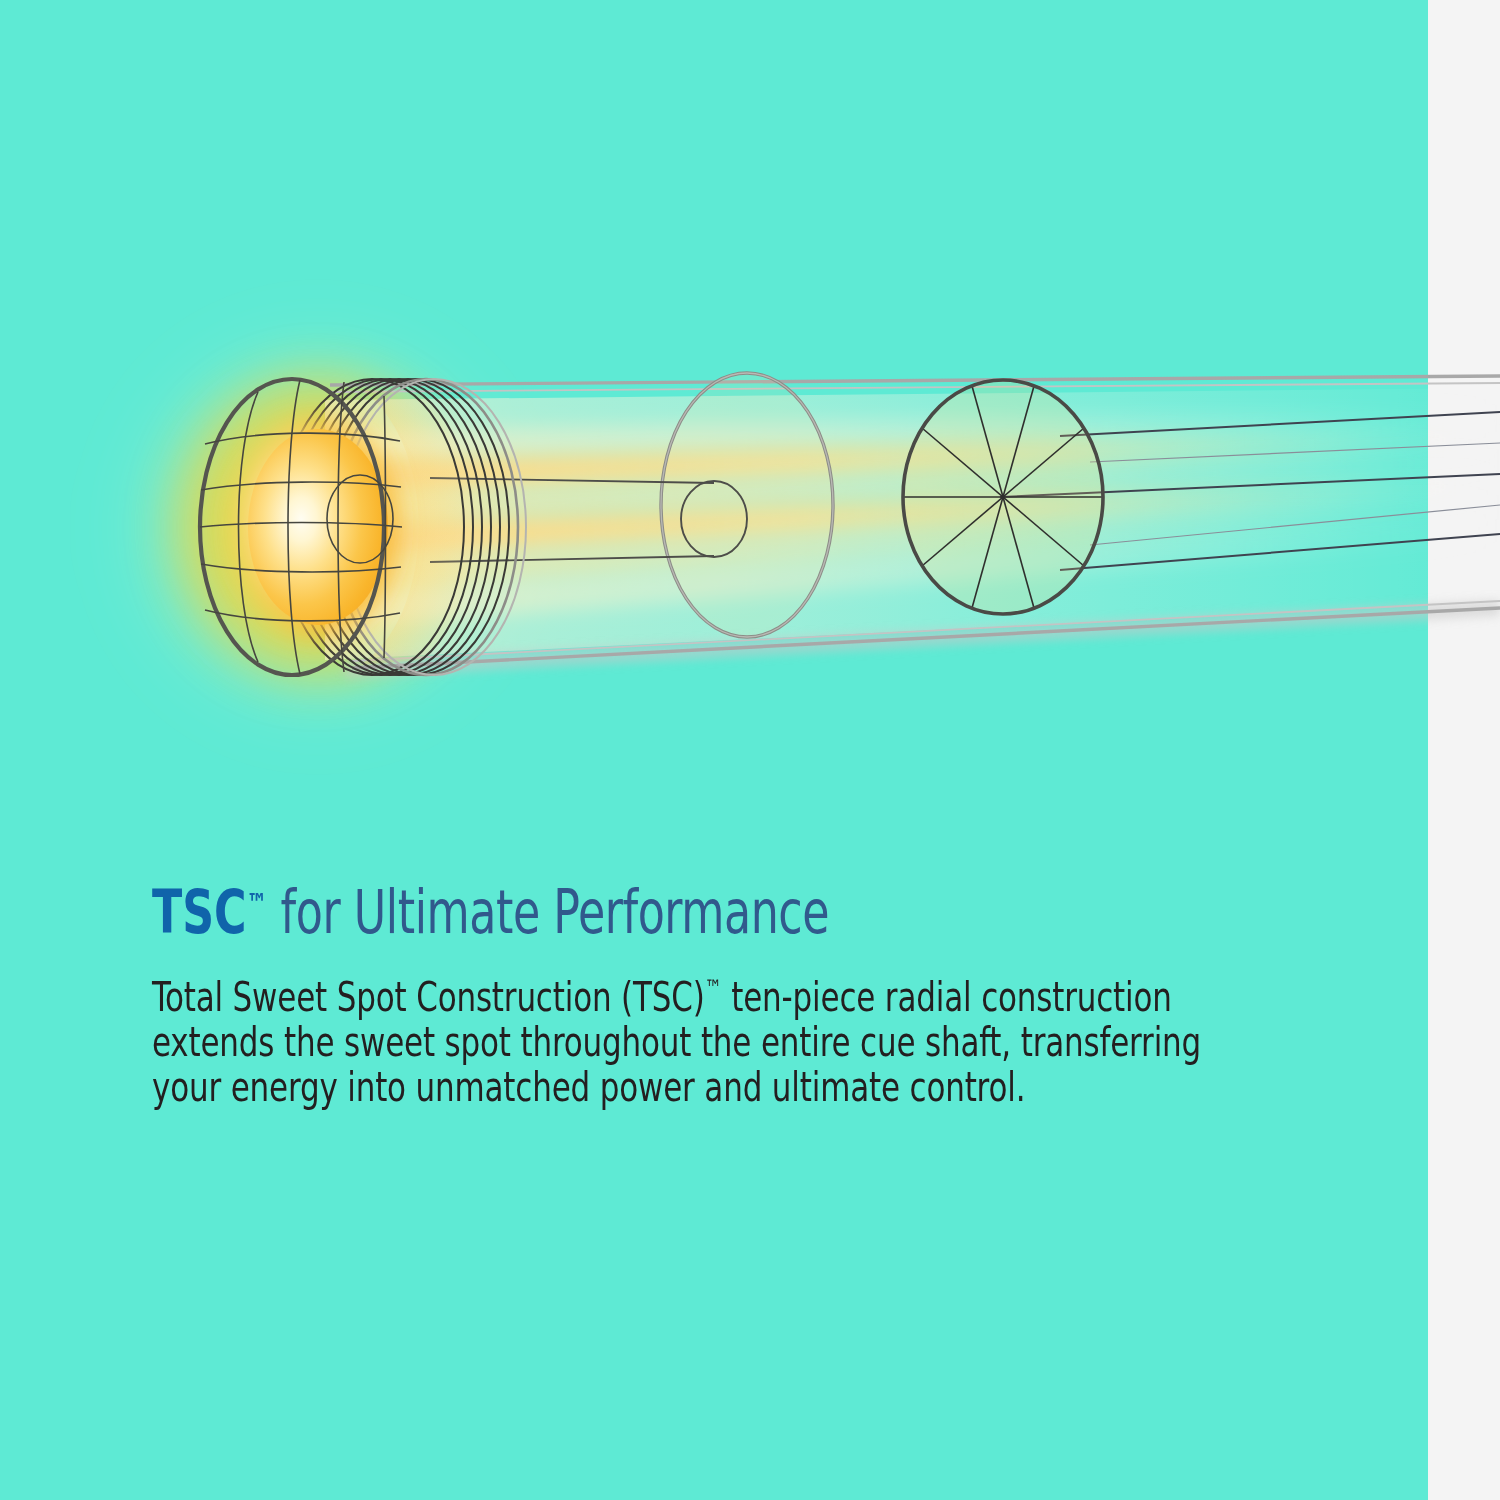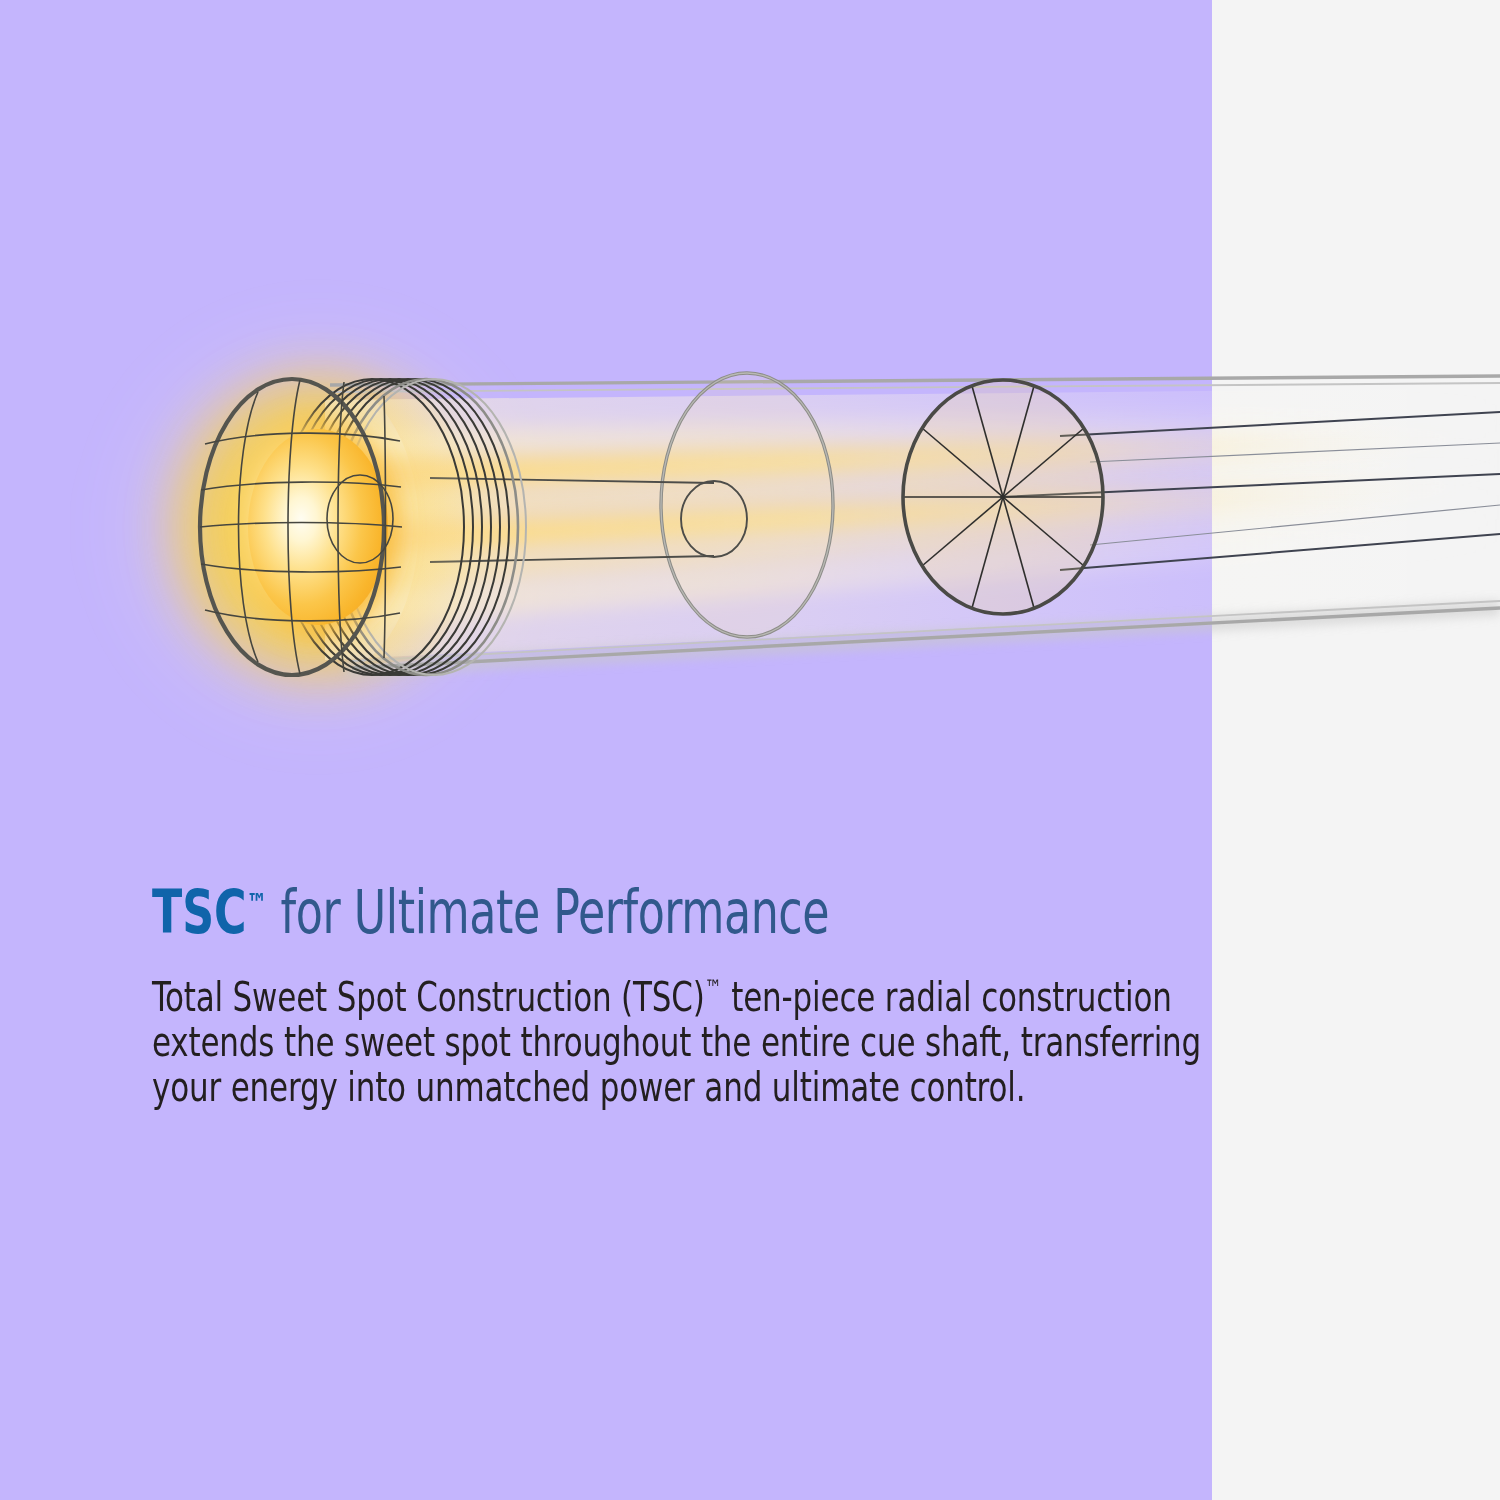--- a/index.html
+++ b/index.html
@@ -8,23 +8,23 @@
   }
   body {
     width: 1500px;
     height: 1500px;
     background: #f4f4f4;
     font-family: "Liberation Sans", sans-serif;
     overflow: hidden;
   }
   #page {
     position: relative;
-    width: 1212px;
+    width: 1428px;
     height: 1500px;
-    background: #c4b5fd;
+    background: #5eead4;
   }
 
   
   #illustration {
     position: absolute;
     left: 0;
     top: 0;
     width: 1500px;
     height: 820px;
   }

